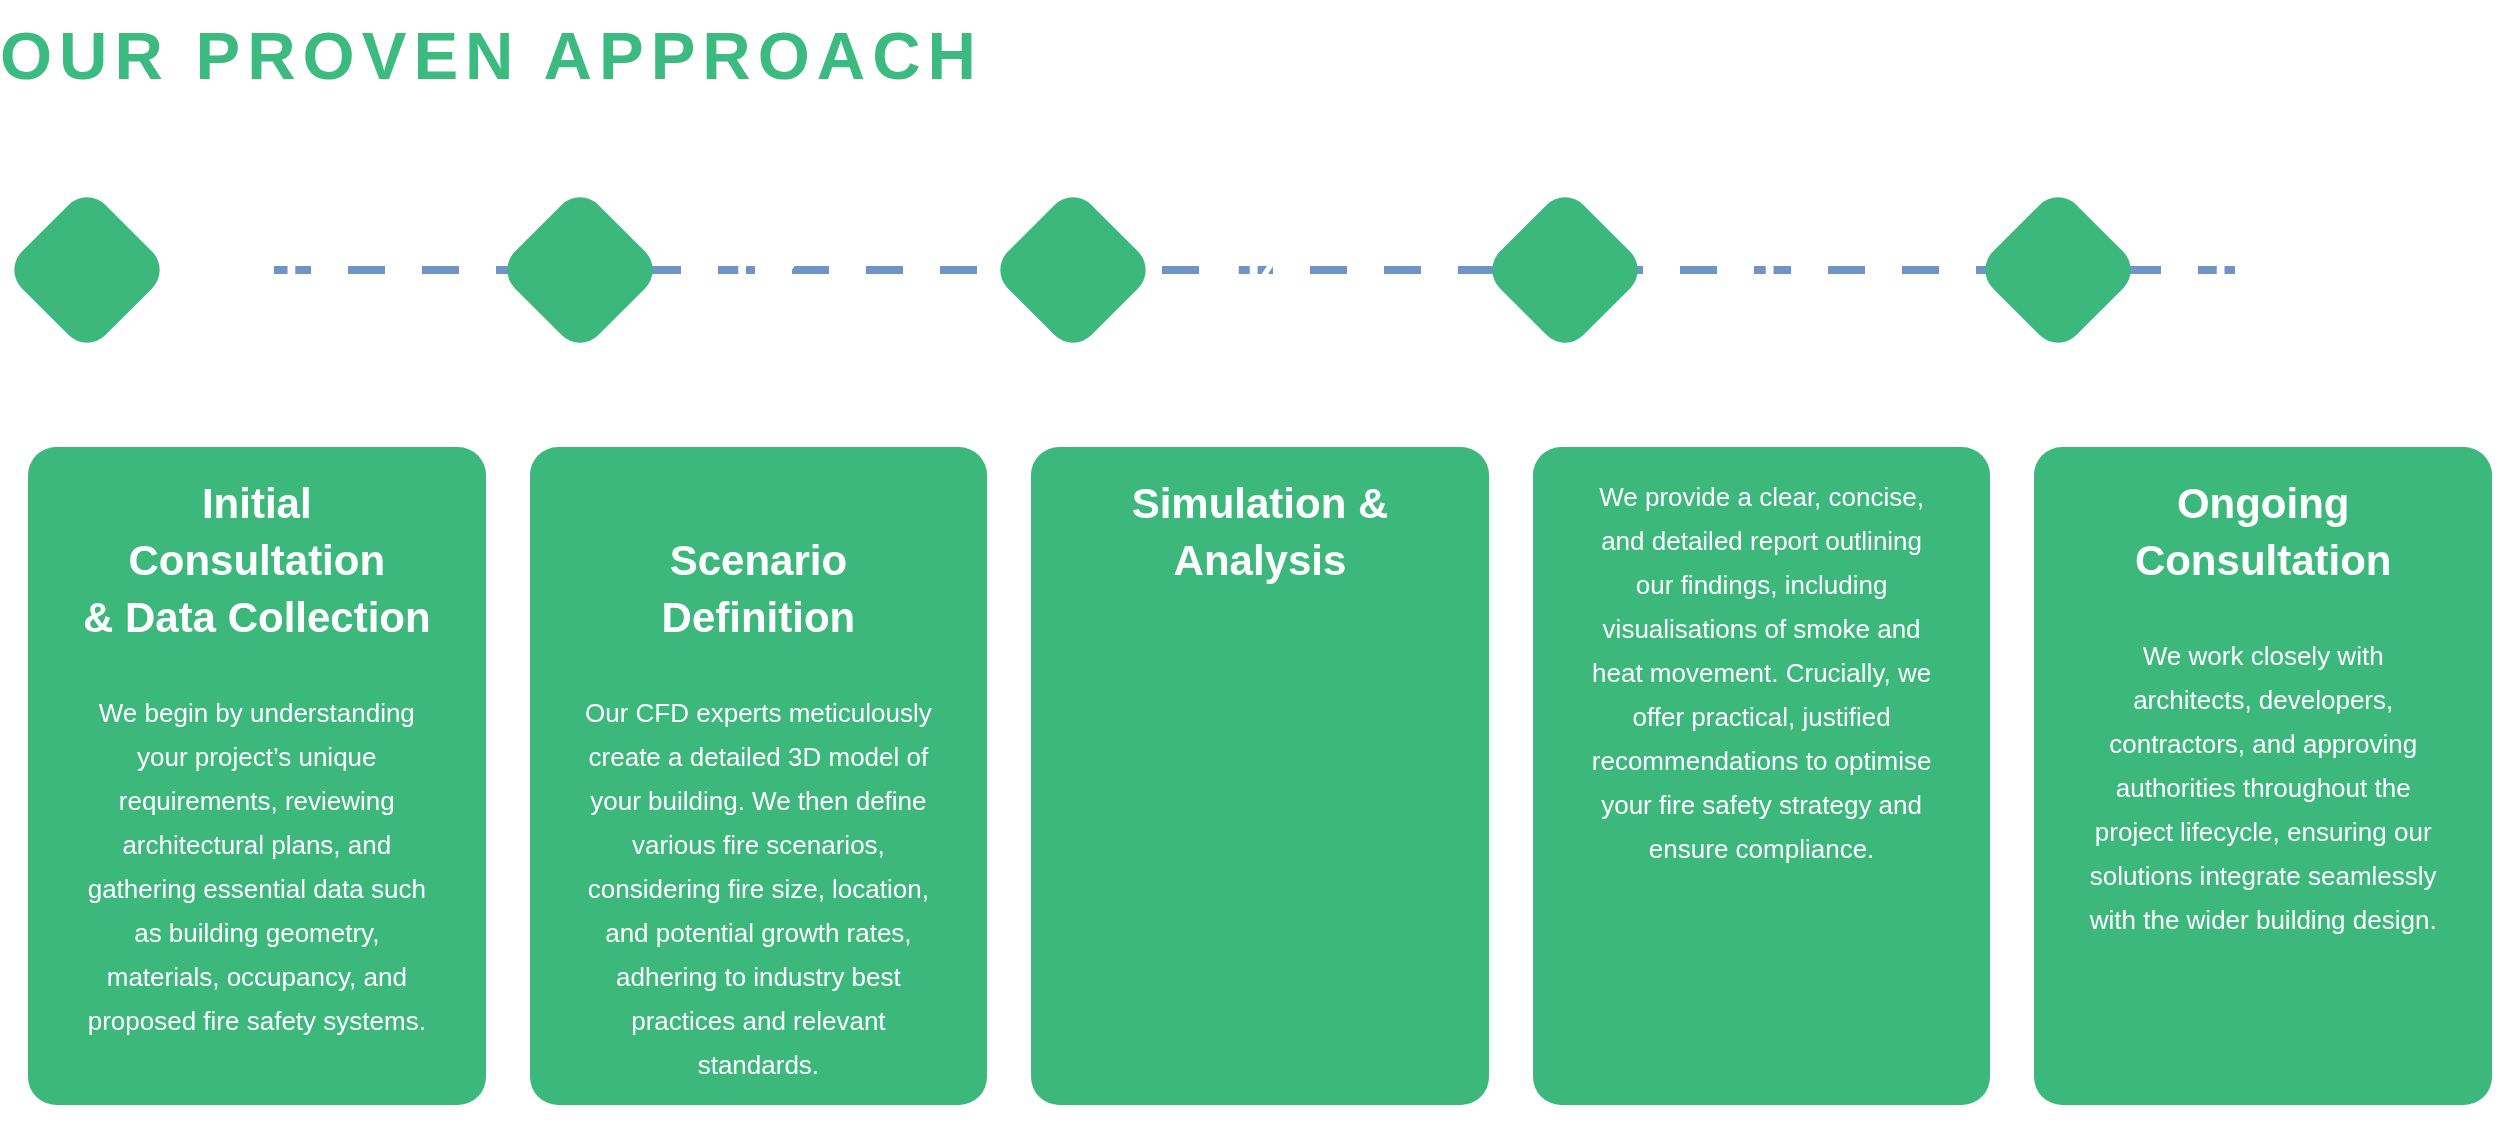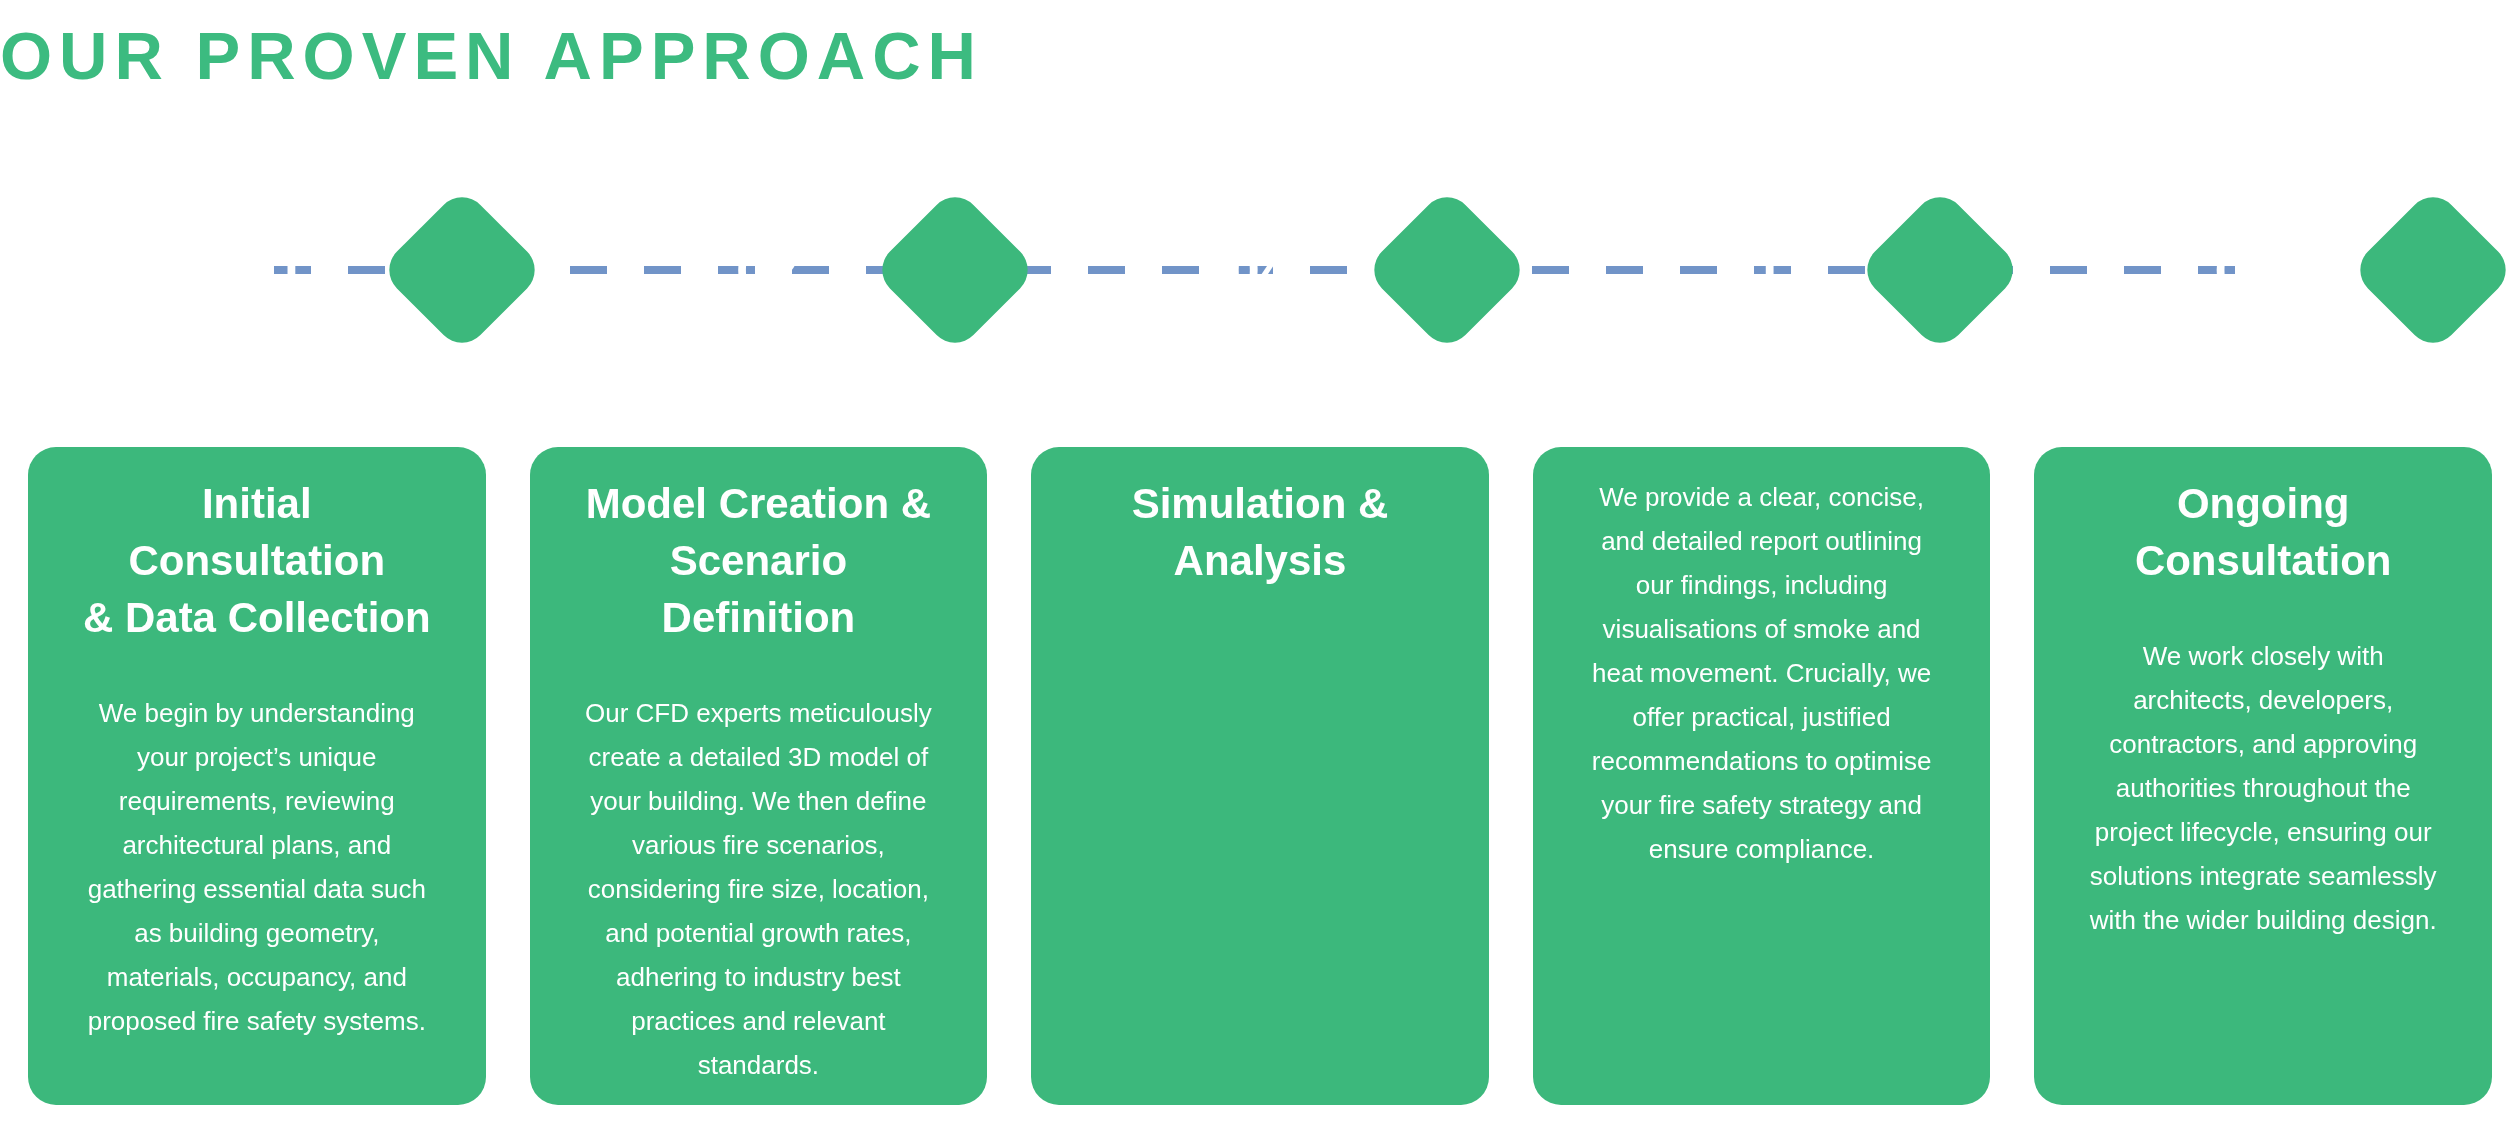--- a/index.html
+++ b/index.html
@@ -35,21 +35,21 @@
     height: 8px;
     transform: translateY(-50%);
     background: repeating-linear-gradient(90deg,
       #7194c8 0px, #7194c8 37px,
       transparent 37px, transparent 74px);
   }
   .step-marker {
     position: relative;
     display: flex;
     align-items: center;
-    justify-content: flex-end;
+    justify-content: flex-start;
   }
   .diamond {
     width: 118px;
     height: 118px;
     background: #3cb87c;
     border-radius: 26px;
     transform: rotate(45deg);
   }
   .step-number {
     position: absolute;
@@ -121,21 +121,21 @@
   </div>
 
   <div class="cards">
 
     <section class="card">
       <h2><span>Initial Consultation</span><br><span>&amp; Data Collection</span></h2>
       <p>We begin by understanding your project’s unique requirements, reviewing architectural plans, and gathering essential data such as building geometry, materials, occupancy, and proposed fire safety systems.</p>
     </section>
 
     <section class="card">
-      <h2><span>Model Creation &amp;</span><br><span>Scenario Definition</span></h2>
+      <h2><br><span>Scenario Definition</span></h2>
       <p>Our CFD experts meticulously create a detailed 3D model of your building. We then define various fire scenarios, considering fire size, location, and potential growth rates, adhering to industry best practices and relevant standards.</p>
     </section>
 
     <section class="card">
       <h2><span>Simulation &amp;</span><br><span>Analysis</span></h2>
     </section>
 
     <section class="card">
       <p>We provide a clear, concise, and detailed report outlining our findings, including visualisations of smoke and heat movement. Crucially, we offer practical, justified recommendations to optimise your fire safety strategy and ensure compliance.</p>
     </section>

